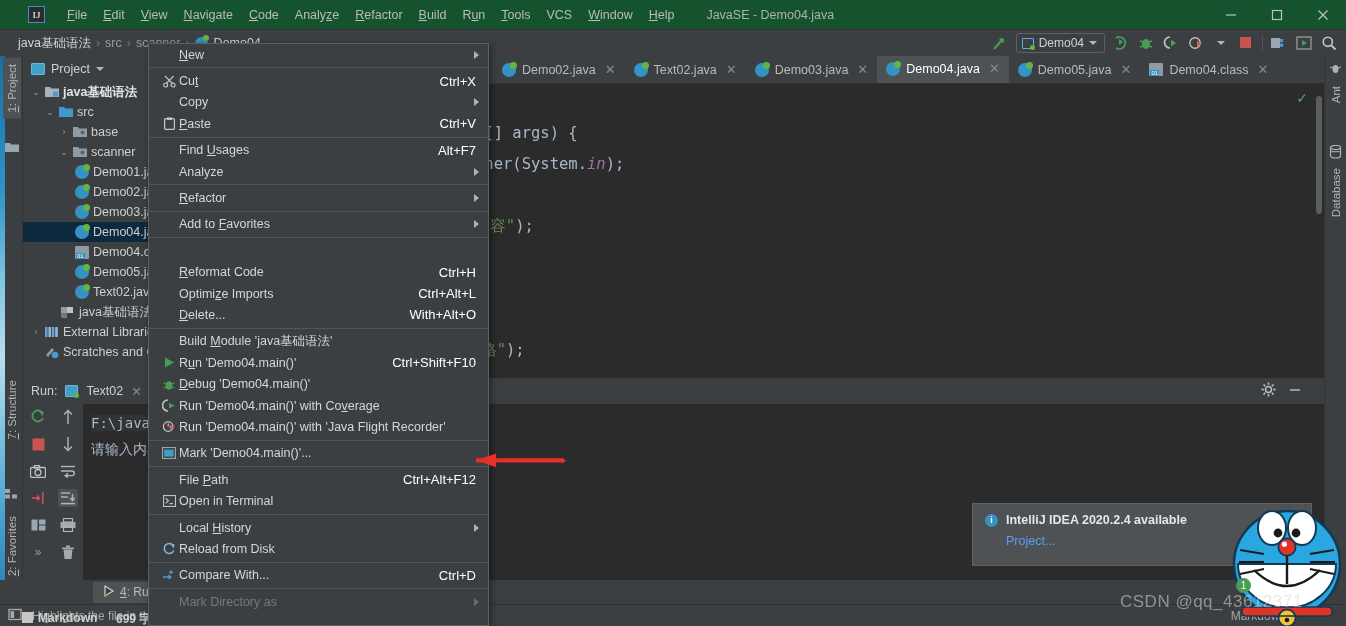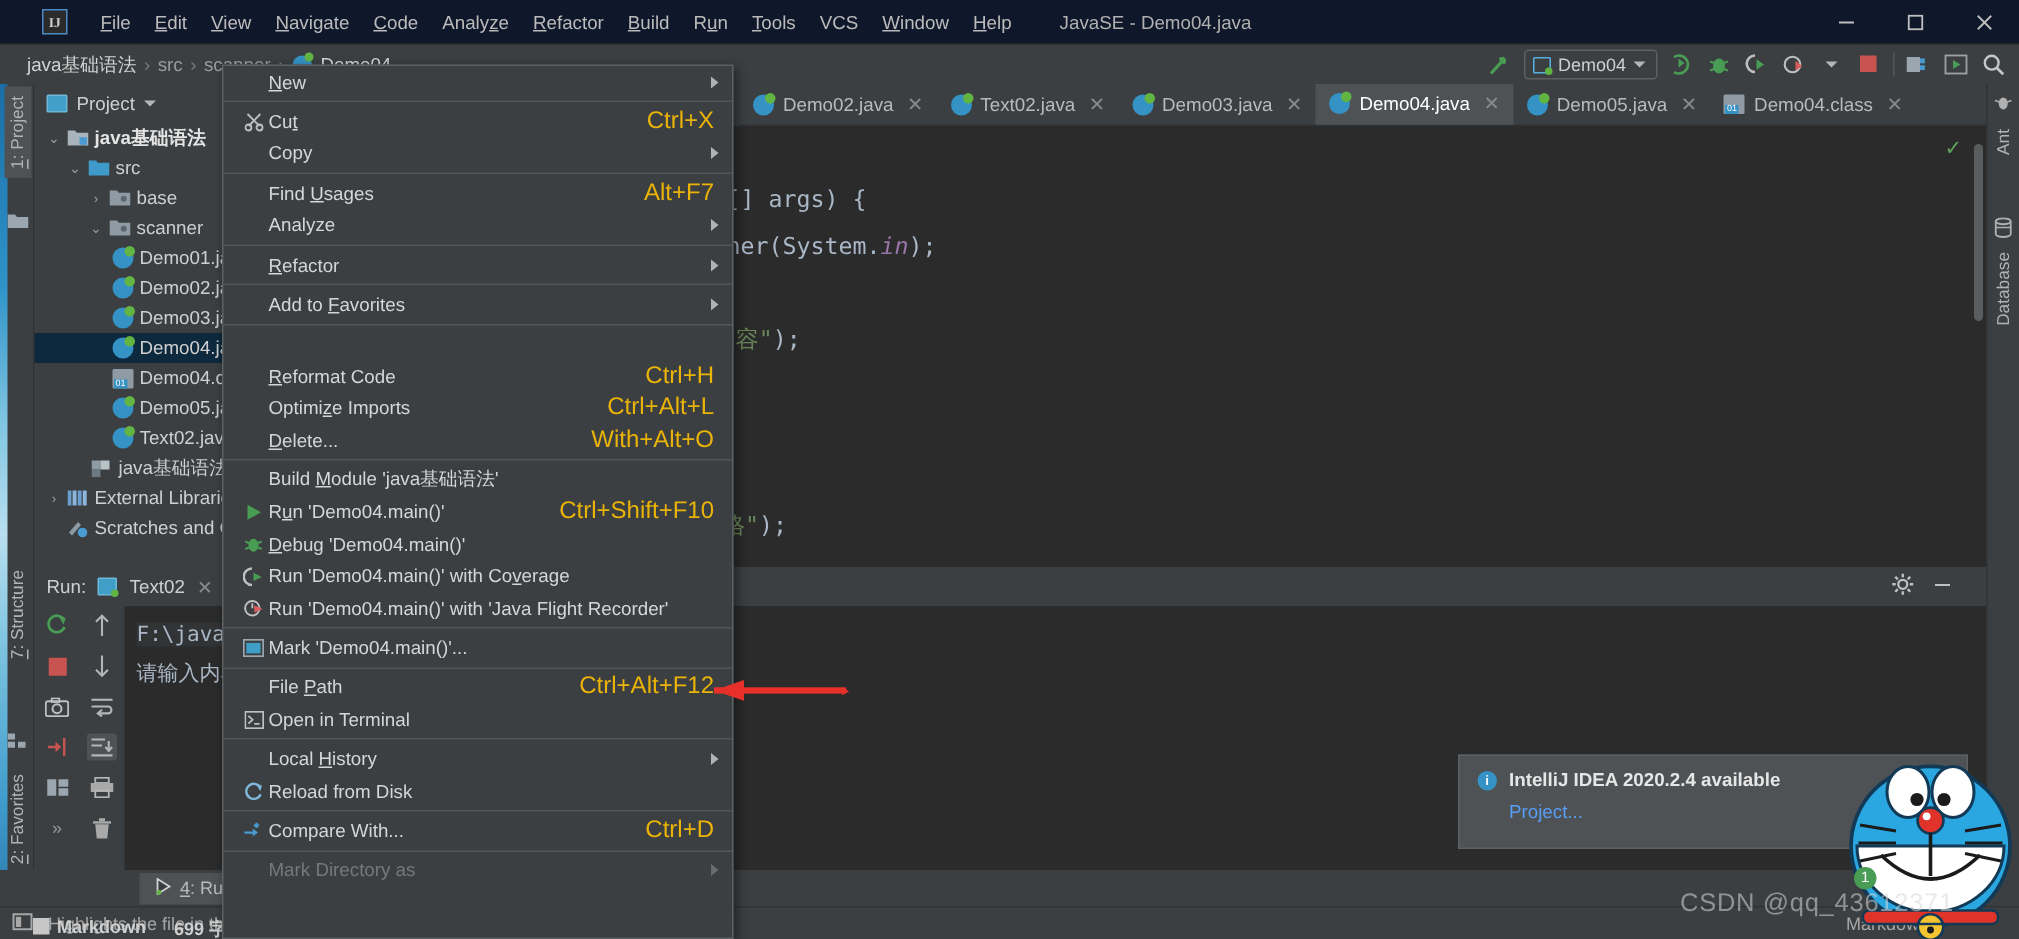--- a/index.html
+++ b/index.html
@@ -9,21 +9,21 @@
     font-family: "Liberation Sans", sans-serif;
     font-size: 12px;
     color: #bbbbbb;
     overflow: hidden;
   }
   #app { position: relative; width: 1346px; height: 626px; }
 
   
   .titlebar {
     position: absolute; left: 0; top: 0; width: 1346px; height: 30px;
-    background: #0f172a; display: flex; align-items: center;
+    background: #14532d; display: flex; align-items: center;
     border-bottom: 1px solid #323232;
   }
   .ij-logo {
     width: 17px; height: 17px; margin-left: 28px; margin-right: 14px;
     border: 1px solid #4a88c7; background: #2b2b2b;
     color: #cfd2d4; font-size: 9px; font-weight: bold;
     display: flex; align-items: center; justify-content: center;
     font-family: "Liberation Serif", serif;
   }
   .menubar { display: flex; align-items: center; gap: 0px; }
@@ -227,21 +227,21 @@
   }
   .mi {
     height:21.4px; display:flex; align-items:center; position:relative;
     padding-left:10px; white-space:nowrap;
   }
   .mi.hl { background:#4b6eaf; color:#ffffff; }
   .mi.disabled { color:#777777; }
   .mi-ico { width:20px; flex:none; display:flex; align-items:center; justify-content:center;}
   .mi-label { flex:1; }
   .mi-label u { text-decoration: underline; }
-  .mi-short { color:#eab308; margin-right:12px; font-size:16px;}
+  .mi-short { color:#ffffff; margin-right:12px; font-size:13px;}
   .mi-arrow {
     position:absolute; right:9px; width:0;height:0;
     border-top:4px solid transparent;border-bottom:4px solid transparent;
     border-left:5px solid #b2b2b2;
   }
   .mi.disabled .mi-arrow { border-left-color:#6b6b6b; }
   .msep { height:1px; background:#515658; margin:2px 0; }
 
   
   .redarrow { position:absolute; left:448px; top:450px; z-index:50; }
@@ -751,20 +751,30 @@
           </svg>
       </span>
       <span class="mi-label">Cu<u>t</u></span>
         <span class="mi-short">Ctrl+X</span>
     </div>
     <div class="mi">
       <span class="mi-ico"></span>
       <span class="mi-label">Copy</span>
         <span class="mi-arrow"></span>
     </div>
+    <div class="mi">
+      <span class="mi-ico">
+        <svg width="11" height="13" viewBox="0 0 11 13">
+            <rect x="0.6" y="1.6" width="9.8" height="10.8" rx="1" fill="none" stroke="#c6c6c6" stroke-width="1.2"></rect>
+            <rect x="3" y="0.4" width="5" height="2.6" fill="#c6c6c6"></rect>
+          </svg>
+      </span>
+      <span class="mi-label"><u>P</u>aste</span>
+        <span class="mi-short">Ctrl+V</span>
+    </div>
     <div class="msep"></div>
     <div class="mi">
       <span class="mi-ico"></span>
       <span class="mi-label">Find <u>U</u>sages</span>
         <span class="mi-short">Alt+F7</span>
     </div>
     <div class="mi">
       <span class="mi-ico"></span>
       <span class="mi-label">Analyze</span>
         <span class="mi-arrow"></span>

